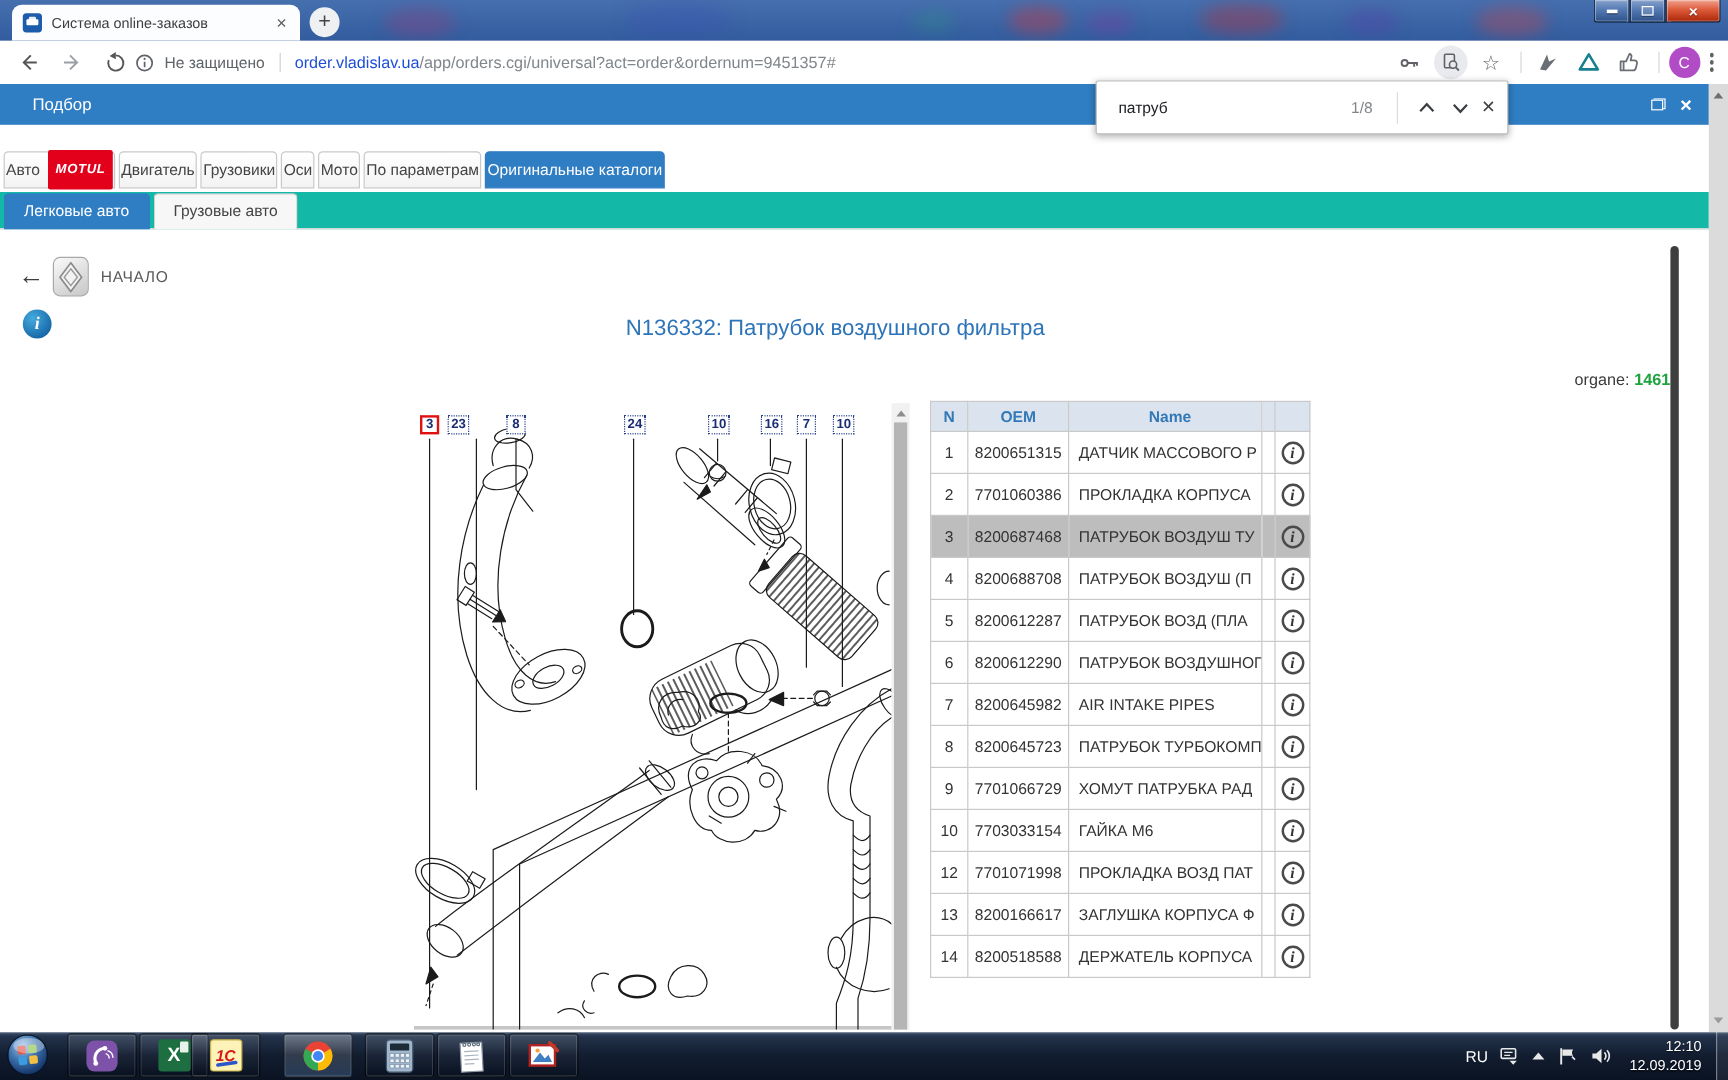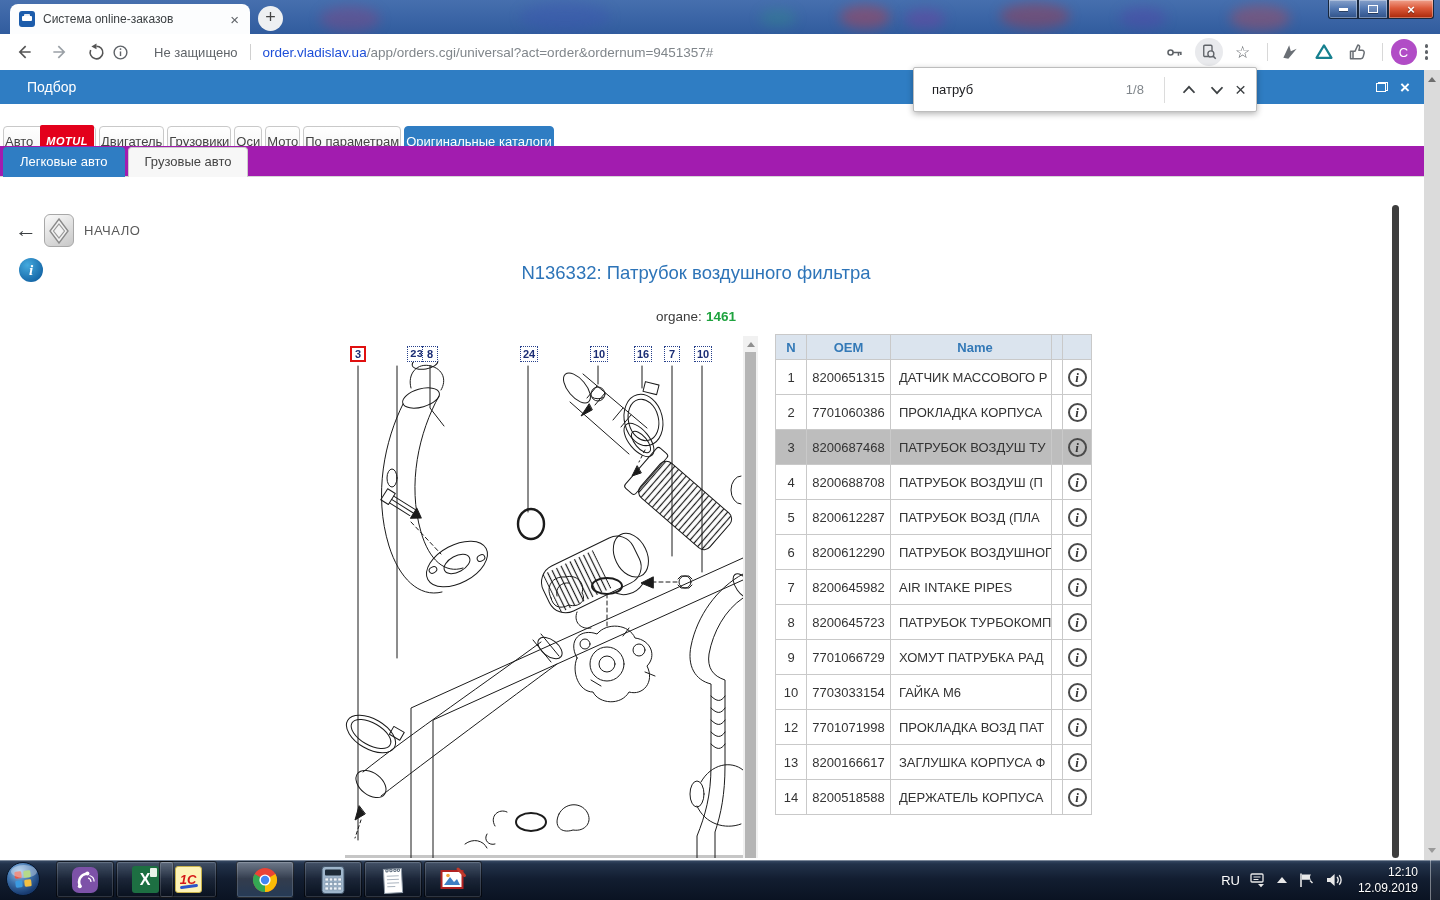--- a/index.html
+++ b/index.html
@@ -31,21 +31,21 @@
   .glyph-min{width:9px;height:3px;background:#fff;box-shadow:0 1px 0 rgba(0,0,0,.4)}
   .glyph-max{width:10px;height:8px;border:1px solid #fff;background:rgba(255,255,255,.15);box-shadow:0 1px 0 rgba(0,0,0,.4)}
 
   
   .toolbar{position:absolute;left:0;top:34px;width:1440px;height:36px;background:#fff}
   .tb-ico{position:absolute;top:6px;width:24px;height:24px;display:flex;align-items:center;justify-content:center}
   .omnibox{position:absolute;left:112px;top:0;height:36px;display:flex;align-items:center;font-size:13px;color:#5f6368}
   .omni-sep{width:1px;height:16px;background:#d0d0d0;margin:0 12px}
   .url-host{color:#1d4ed8;font-size:13.5px}
   .url-path{color:#80868b;font-size:13.5px}
-  .sec-label{margin-left:25px}
+  .sec-label{margin-left:8px}
   .right-icons{position:absolute;right:0;top:0;height:36px;display:flex;align-items:center}
   .ri{width:28px;height:28px;display:flex;align-items:center;justify-content:center;margin-right:6px}
   .ri.circled{background:#e9eaed;border-radius:50%}
   .ri-sep{width:1px;height:18px;background:#d8d8d8;margin:0 8px 0 4px}
   .star-glyph{font-size:17px;color:#5f6368}
   .avatar{width:26px;height:26px;border-radius:50%;background:#b14cc6;color:#fff;font-size:13px;display:flex;
     align-items:center;justify-content:center;margin-right:8px}
   .dots{display:flex;flex-direction:column;gap:2.5px;margin-right:12px}
   .dots i{width:3.5px;height:3.5px;border-radius:50%;background:#5f6368}
 
@@ -67,38 +67,38 @@
   .restore-ico::after{content:"";position:absolute;left:0;bottom:0;width:8px;height:7px;border:1.5px solid #fff;background:#2f7dc3}
   .appbar-close{color:#fff;font-size:17px;font-weight:bold;line-height:17px}
 
   
   .tabs-row{position:absolute;left:3px;top:126px;display:flex;gap:3px}
   .tab{height:31px;line-height:29px;padding:0 1px;border:1px solid #c9c9c9;border-radius:4px 4px 0 0;
     background:linear-gradient(#fff,#f3f3f3);font-size:13px;color:#444;display:flex;align-items:center;white-space:nowrap}
   .tab.active{background:#2f7dc3;border-color:#2f7dc3;color:#fff}
   .motul{background:#e3001b;color:#fff;font-weight:bold;font-style:italic;font-size:11px;letter-spacing:.5px;
     padding:2px 6px;margin-left:7px;border-radius:2px}
-  .subtab-band{position:absolute;left:0;top:146px;width:1424px;height:31px;background:#a21caf;border-bottom:1px solid #d6d6d6}
+  .subtab-band{position:absolute;left:0;top:160px;width:1424px;height:31px;background:#14b8a6;border-bottom:1px solid #d6d6d6}
   .subtabs-row{position:absolute;left:3px;top:1px;display:flex;gap:3px}
   .subtab{height:30px;line-height:28px;padding:0 16px;border:1px solid #ccc;border-bottom:none;
     border-radius:4px 4px 0 0;background:#f7f7f7;font-size:13px;color:#444;white-space:nowrap}
   .subtab.active{background:#2f7dc3;border-color:#2f7dc3;color:#fff}
 
   
   .nav-back{position:absolute;left:15px;top:217px;font-size:22px;color:#3c4043}
   .renault-logo{position:absolute;left:44px;top:214px;width:30px;height:33px;border-radius:6px;border:1px solid #a8a8a8;
     background:linear-gradient(150deg,#fafafa,#c7c7c7);display:flex;align-items:center;justify-content:center}
   .breadcrumb{position:absolute;left:84px;top:223px;font-size:13px;color:#5a5a5a;letter-spacing:.5px}
   .info-btn{position:absolute;left:19px;top:258px;width:24px;height:24px;border-radius:50%;
     background:radial-gradient(circle at 35% 30%,#45aade,#1668a8 75%);color:#fff;
     font-family:"Liberation Serif",serif;font-style:italic;font-weight:bold;font-size:15px;
     display:flex;align-items:center;justify-content:center}
   .page-title{position:absolute;left:0;top:262px;width:1392px;text-align:center;color:#2d74b8;
     font-size:18.5px;font-weight:normal}
-  .organe-line{position:absolute;left:0;top:309px;width:1392px;text-align:center;font-size:13.5px;color:#3a3a3a}
+  .organe-line{position:absolute;left:0;top:309px;width:1392px;text-align:right;font-size:13.5px;color:#3a3a3a}
   .organe-value{color:#1fa33f;font-weight:bold;margin-left:4px}
 
   
   .diagram{position:absolute;left:345px;top:336px;width:398px;height:522px;background:#fff;border-bottom:3px solid #c6c6c6}
   .diagram svg.art{position:absolute;left:0;top:0}
   .callout{position:absolute;top:10px;min-width:16px;height:16px;padding:0 2px;border:1px dotted #27408b;
     background:#fff;color:#1b2d74;font-size:11px;font-weight:bold;text-align:center;line-height:14px}
   .callout.selected{border:2px solid #e01010;line-height:12px}
   .diag-scroll{position:absolute;left:743px;top:336px;width:15px;height:522px;background:#f1f1f1}
   .diag-scroll .arrow-up{position:absolute;left:3.5px;top:6px;width:0;height:0;
@@ -451,21 +451,21 @@
         <path d="M396,140 a10,14 0 0 0 0,28"></path>
 
         <ellipse cx="186" cy="486" rx="15" ry="9" stroke-width="2"></ellipse>
         <path d="M214,478 C220,466 236,466 242,476 C248,486 240,496 228,494 C216,498 208,490 214,478 Z"></path>
         <path d="M150,490 c-6,-10 4,-18 12,-14 M142,498 c-4,6 2,12 8,10"></path>
         <path d="M120,508 c8,-6 18,-4 22,4"></path>
       </g>
     </svg>
     <div id="callouts">
         <div class="callout selected" style="left: 5px;">3</div>
-        <div class="callout" style="left: 62px; font-family: Liberation Mono, monospace;">23</div>
+        <div class="callout" style="left: 28px;">23</div>
         <div class="callout" style="left: 77px;">8</div>
         <div class="callout" style="left: 175px;">24</div>
         <div class="callout" style="left: 245px;">10</div>
         <div class="callout" style="left: 289px;">16</div>
         <div class="callout" style="left: 319px;">7</div>
         <div class="callout" style="left: 349px;">10</div>
       </div>
   </div>
   <div class="diag-scroll">
     <span class="arrow-up"></span>

